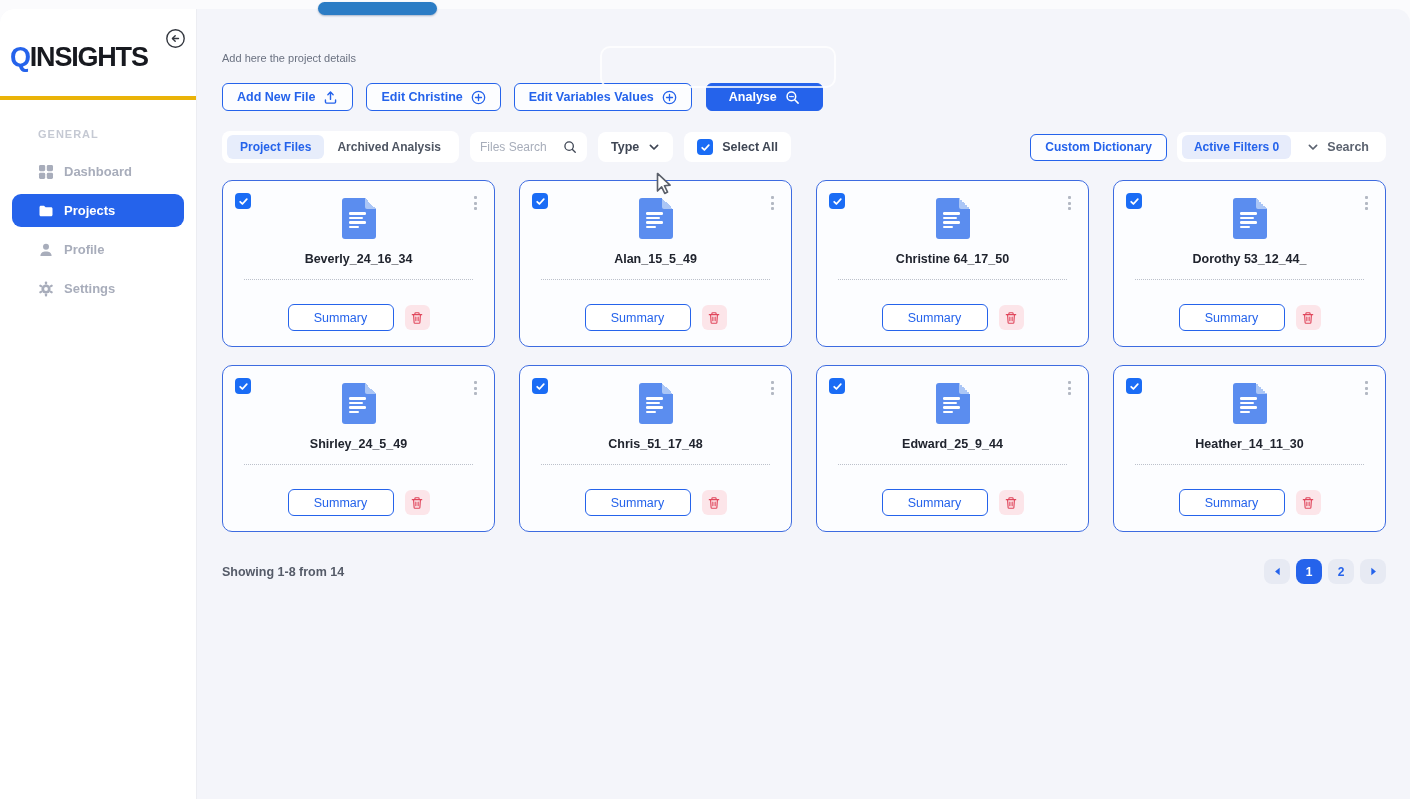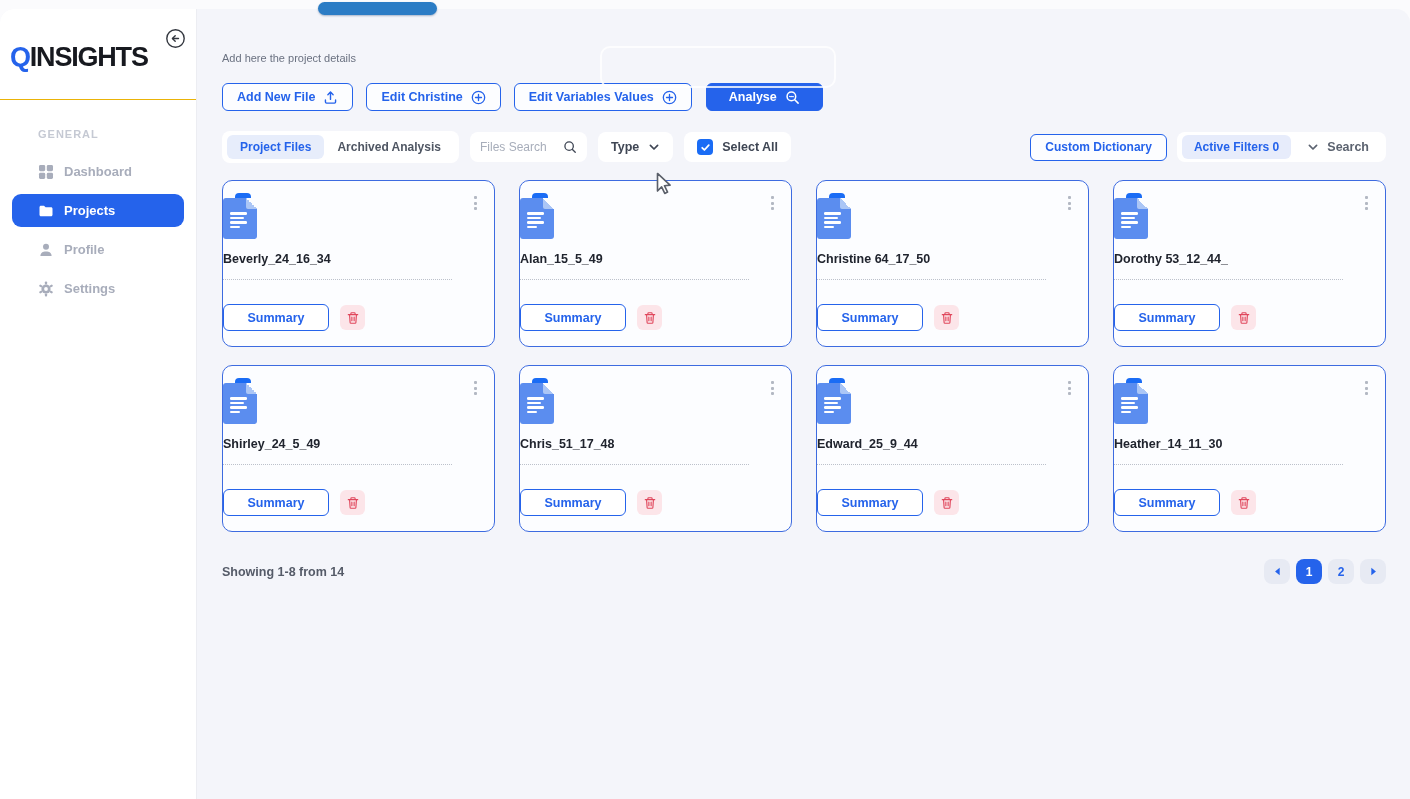--- a/index.html
+++ b/index.html
@@ -5,21 +5,21 @@
   * { margin:0; padding:0; box-sizing:border-box; }
   html,body { width:1410px; height:799px; overflow:hidden; }
   body { background:#fbfbfd; font-family:"Liberation Sans", sans-serif; position:relative; }
 
   
   .app { position:absolute; top:9px; left:0; right:0; bottom:0;
          background:#f4f5fa; border-radius:14px 14px 0 0; overflow:hidden; display:flex; }
 
   
   .sidebar { width:197px; background:#ffffff; border-right:1px solid #ecedf2; flex-shrink:0; position:relative; }
-  .logo-row { height:91px; border-bottom:1px solid #eab308; position:relative; }
+  .logo-row { height:91px; border-bottom:4px solid #eab308; position:relative; }
   .logo { position:absolute; left:10px; top:33px; font-size:27px; font-weight:800; letter-spacing:-1.2px; color:#17191f; }
   .logo .q { color:#2563eb; }
   .back-btn { position:absolute; top:19px; right:10px; width:21px; height:21px; color:#33373f; cursor:pointer; }
   .section-label { margin:28px 0 0 38px; font-size:11px; font-weight:600; letter-spacing:1px; color:#c5c9d3; }
   .nav { margin-top:15px; }
   .nav-item { display:flex; align-items:center; gap:10px; height:33px; margin:6px 12px; padding-left:26px;
               color:#a8adbb; font-size:13px; font-weight:600; border-radius:9px; cursor:pointer; }
   .nav-item .nicon { width:16px; height:16px; display:inline-flex; }
   .nav-item.active { background:#2563eb; color:#ffffff; font-weight:700; }
 
@@ -58,35 +58,35 @@
                   padding:0 5px; gap:16px; }
   .af-pill { background:#e7ecfb; color:#2563eb; font-size:12px; font-weight:700; border-radius:6px;
              padding:5px 12px; cursor:pointer; }
   .filters-toggle { display:flex; align-items:center; gap:8px; color:#5c6370; font-size:12.5px; font-weight:600;
                     padding-right:12px; cursor:pointer; }
   .chev { width:12px; height:12px; display:inline-flex; color:#6b7280; }
 
   
   .grid { margin-top:17px; display:grid; grid-template-columns:repeat(4, 273px); column-gap:24px; row-gap:18px; }
   .card { height:167px; background:#fcfdff; border:1.6px solid #3d6be0; border-radius:10px; position:relative;
-          display:flex; flex-direction:column; }
+          display:flex; flex-direction:column; align-items:center; }
   .card .checkbox { position:absolute; top:12px; left:12px; }
   .kebab { position:absolute; top:13px; right:15px; display:flex; flex-direction:column; gap:2.5px; cursor:pointer; padding:2px; }
   .kebab i { width:3px; height:3px; background:#b3b8c3; border-radius:1px; }
   .doc { width:34px; height:41px; background:#5b8def; border-radius:3px; position:relative; margin-top:17px; }
   .doc .fold { position:absolute; top:0; right:0; width:11px; height:11px;
                background:linear-gradient(225deg, #fcfdff 0 50%, #abc6f6 50% 100%); border-bottom-left-radius:2px; }
   .doc .ln { position:absolute; left:7px; height:2.6px; background:#ffffff; border-radius:1.3px; }
   .doc .l1 { top:14px; width:17px; } .doc .l2 { top:18.6px; width:14px; }
   .doc .l3 { top:23.2px; width:17px; } .doc .l4 { top:27.8px; width:10px; }
   .file-name { margin-top:13px; font-size:12.5px; font-weight:700; color:#20242e; }
   .dotline { margin-top:13px; width:calc(100% - 42px); border-top:1.6px dotted #bcc1cb; }
   .card-actions { margin-top:24px; display:flex; align-items:center; gap:11px; }
   .summary-btn { width:106px; height:27px; border:1px solid #2563eb; border-radius:6px; background:#ffffff;
-                 color:#2563eb; font-size:12.5px; font-weight:700; display:flex; align-items:center;
+                 color:#2563eb; font-size:12.5px; font-weight:400; display:flex; align-items:center;
                  justify-content:center; cursor:pointer; }
   .trash-btn { width:25px; height:25px; background:#fce5e9; border-radius:6px; display:flex; align-items:center;
                justify-content:center; color:#e0475c; cursor:pointer; }
 
   
   .footer-row { margin-top:27px; display:flex; justify-content:space-between; align-items:center; }
   .showing { font-size:12.5px; font-weight:600; color:#555b68; }
   .pagination { display:flex; gap:6px; }
   .page-btn { width:26px; height:25px; border-radius:8px; background:#e7eaf3; color:#2563eb; border:none;
               font-size:12px; font-weight:700; display:flex; align-items:center; justify-content:center;

